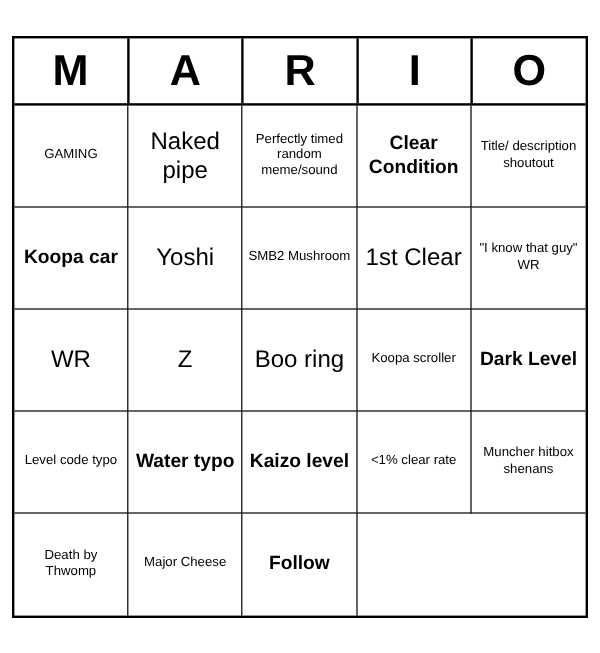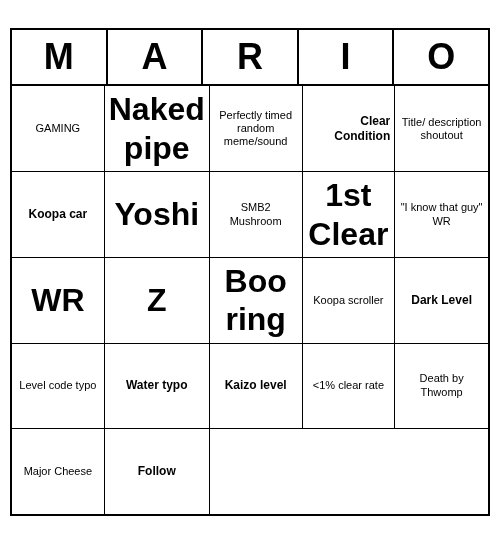--- a/index.html
+++ b/index.html
@@ -48,27 +48,26 @@
       font-size: 13px;
       line-height: 1.2;
     }
     .bingo-cell:nth-child(5n) {
       border-right: none;
     }
     .bingo-cell:nth-child(n+21) {
       border-bottom: none;
     }
     .large-text {
-      font-size: 32px;
-      font-weight: bold;
+      font-size: 20px;
+      font-weight: normal;
     }
     .medium-text {
-      font-size: 12px;
+      font-size: 16px;
       font-weight: bold;
-      text-align: right;
     }
     .small-text {
       font-size: 11px;
     }
   </style>
 </head>
 <body>
 
 <div class="bingo-container">
   <div class="bingo-header">
@@ -130,20 +129,23 @@
       <div class="bingo-cell">
         <span class="medium-text">Water typo</span>
       </div>
       <div class="bingo-cell">
         <span class="medium-text">Kaizo level</span>
       </div>
       <div class="bingo-cell">
         <span class="small-text">&lt;1% clear rate</span>
       </div>
       <div class="bingo-cell">
+        <span class="small-text">Muncher hitbox shenans</span>
+      </div>
+      <div class="bingo-cell">
         <span class="small-text">Death by Thwomp</span>
       </div>
       <div class="bingo-cell">
         <span class="small-text">Major Cheese</span>
       </div>
       <div class="bingo-cell">
         <span class="medium-text">Follow</span>
       </div>
     </div>
 </div>

